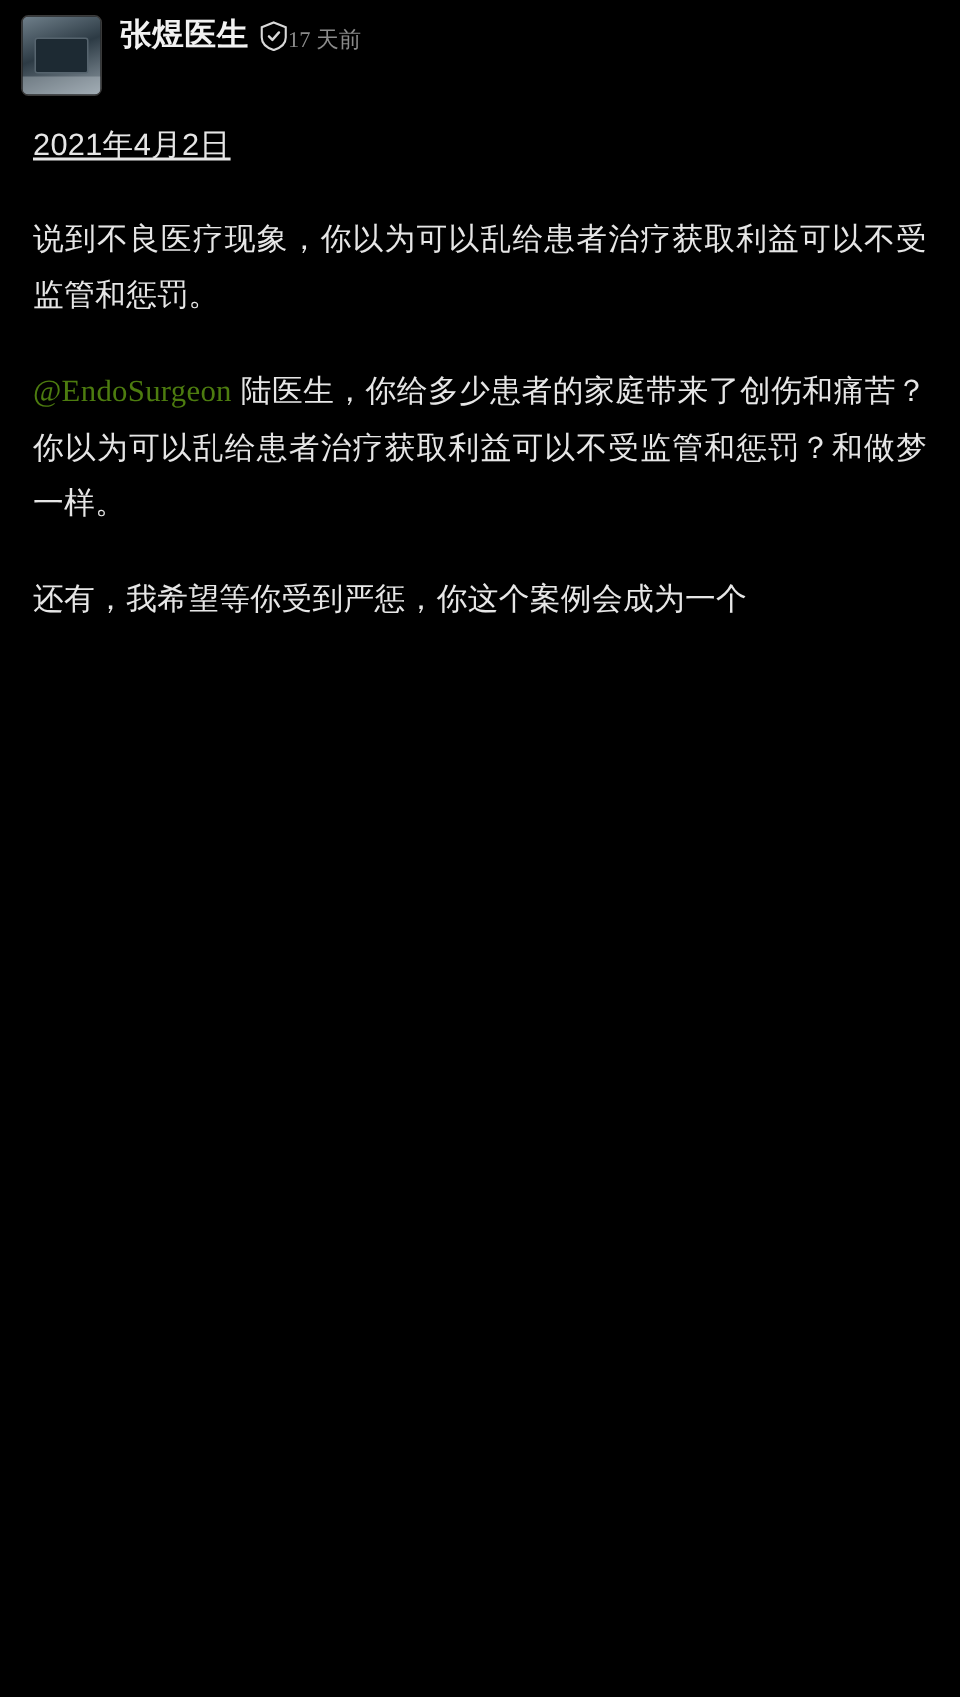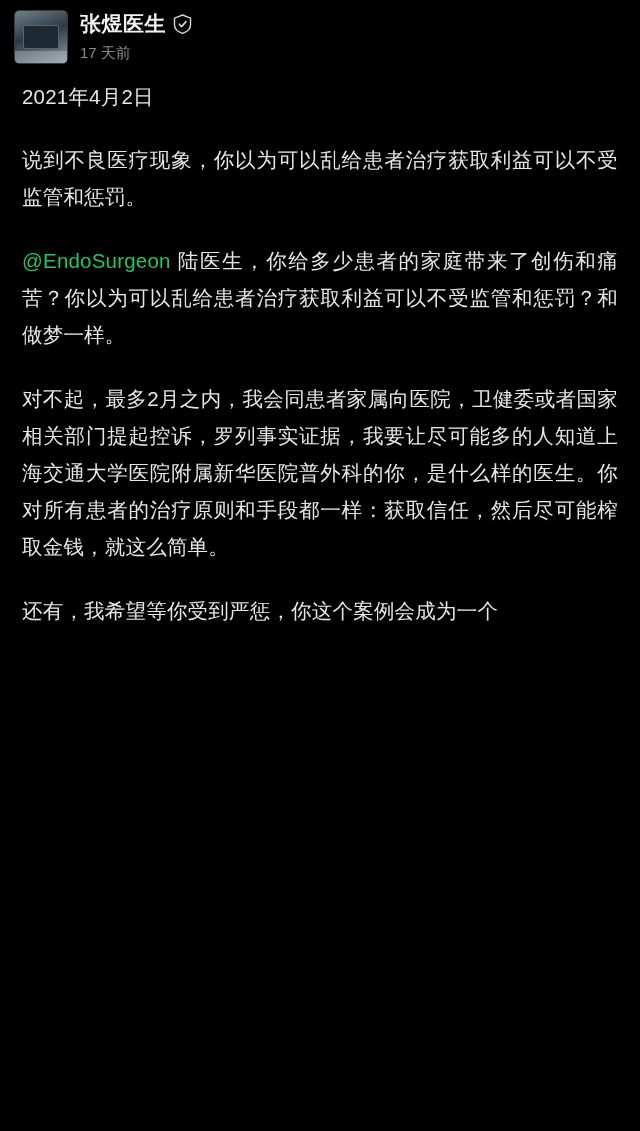--- a/index.html
+++ b/index.html
@@ -51,21 +51,21 @@
   .avatar::after {
     content: "";
     position: absolute;
     left: 0; bottom: 0;
     width: 52px; height: 12px;
     background: rgba(200,210,215,0.35);
   }
   .head-text {
     margin-left: 12px;
     display: flex;
-    flex-direction: column;
+    flex-direction: row;
     justify-content: flex-start;
     padding-top: 1px;
   }
   .name-row {
     display: flex;
     align-items: center;
   }
   .uname {
     font-size: 21px;
     font-weight: bold;
@@ -79,40 +79,42 @@
     margin-left: 7px;
     position: relative;
     display: inline-block;
   }
   .badge svg { display: block; }
   .time {
     margin-top: 7px;
     font-size: 15px;
     color: #8b8b8b;
     line-height: 18px;
+    font-family: Liberation Serif, serif;
   }
 
   
   .content {
     padding: 8px 22px 0 22px;
     box-sizing: border-box;
   }
   .para {
     font-size: 20.5px;
     line-height: 37px;
     color: #e6e6e6;
     margin: 0 0 27px 0;
     letter-spacing: 0.2px;
     text-align: justify;
     word-break: break-all;
   }
-  .para.first { margin-bottom: 26px; }
+  .para.first { margin-bottom: 26px; text-decoration: underline; }
   .para.last { margin-bottom: 0; }
   .mention {
-    color: #22c55e;
+    color: #4d7c0f;
+    font-family: Liberation Serif, serif;
   }
   .fade {
     position: absolute;
     left: 0;
     right: 0;
     bottom: 0;
     height: 40px;
     background: linear-gradient(to bottom, rgba(0,0,0,0) 0%, rgba(0,0,0,0.85) 70%, #000 100%);
     pointer-events: none;
   }
@@ -135,18 +137,17 @@
         </span>
       </div>
       <div class="time">17 天前</div>
     </div>
   </div>
 
   <div class="content">
     <p class="para first">2021年4月2日</p>
     <p class="para">说到不良医疗现象，你以为可以乱给患者治疗获取利益可以不受监管和惩罚。</p>
     <p class="para"><span class="mention">@EndoSurgeon</span><span> 陆医生，你给多少患者的家庭带来了创伤和痛苦？你以为可以乱给患者治疗获取利益可以不受监管和惩罚？和做梦一样。</span></p>
-    <p class="para">对不起，最多2月之内，我会同患者家属向医院，卫健委或者国家相关部门提起控诉，罗列事实证据，我要让尽可能多的人知道上海交通大学医院附属新华医院普外科的你，是什么样的医生。你对所有患者的治疗原则和手段都一样：获取信任，然后尽可能榨取金钱，就这么简单。</p>
     <p class="para last">还有，我希望等你受到严惩，你这个案例会成为一个</p>
   </div>
 
   <div class="fade"></div>
 </div>
 
 </body></html>

